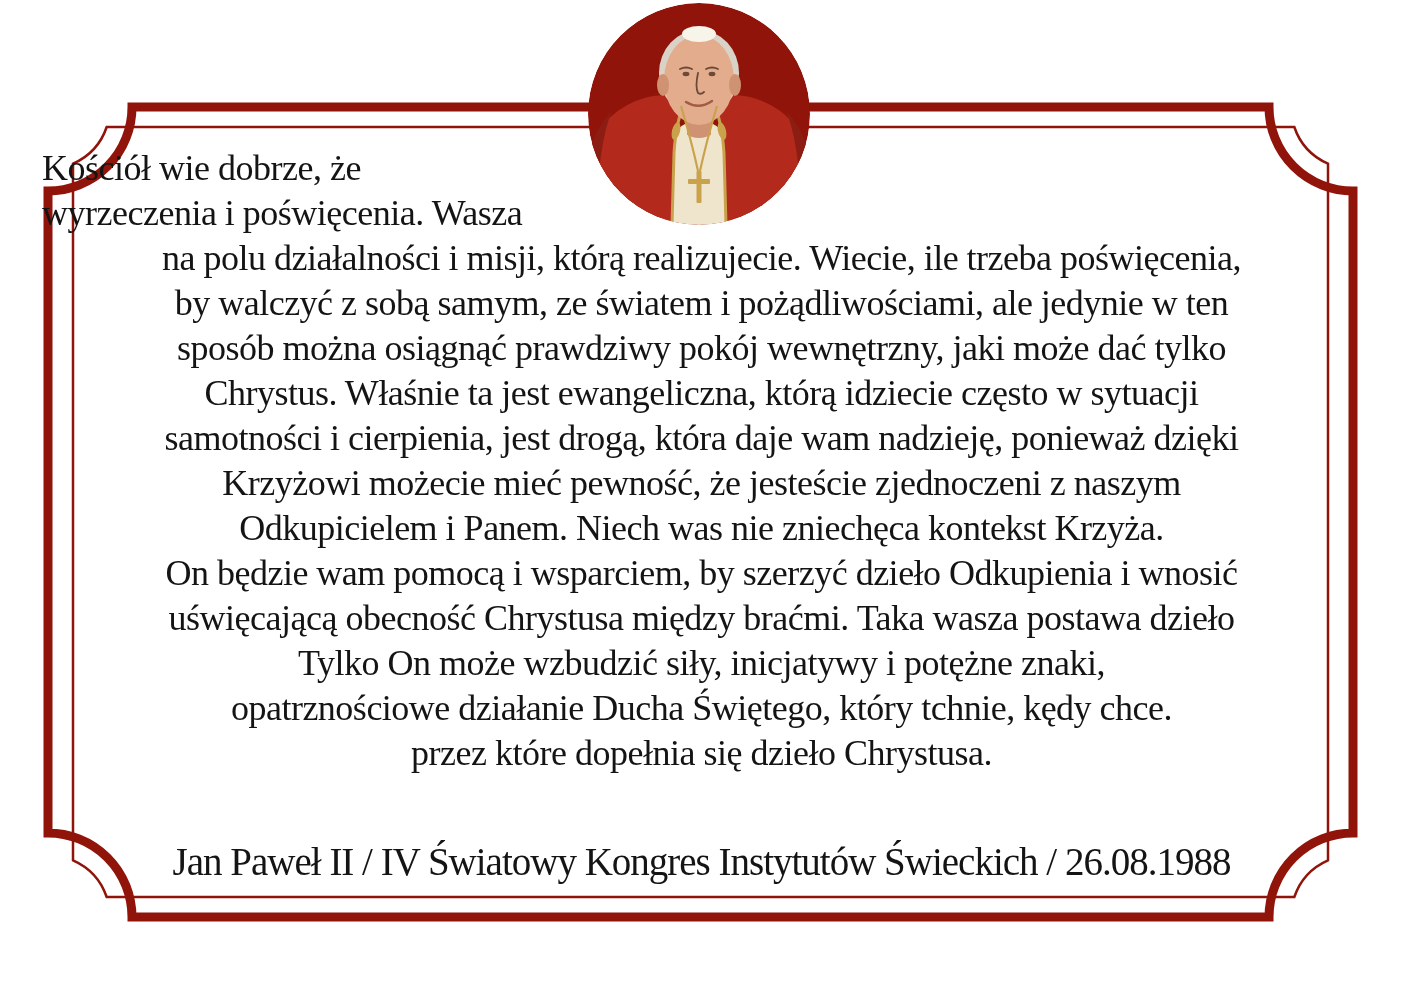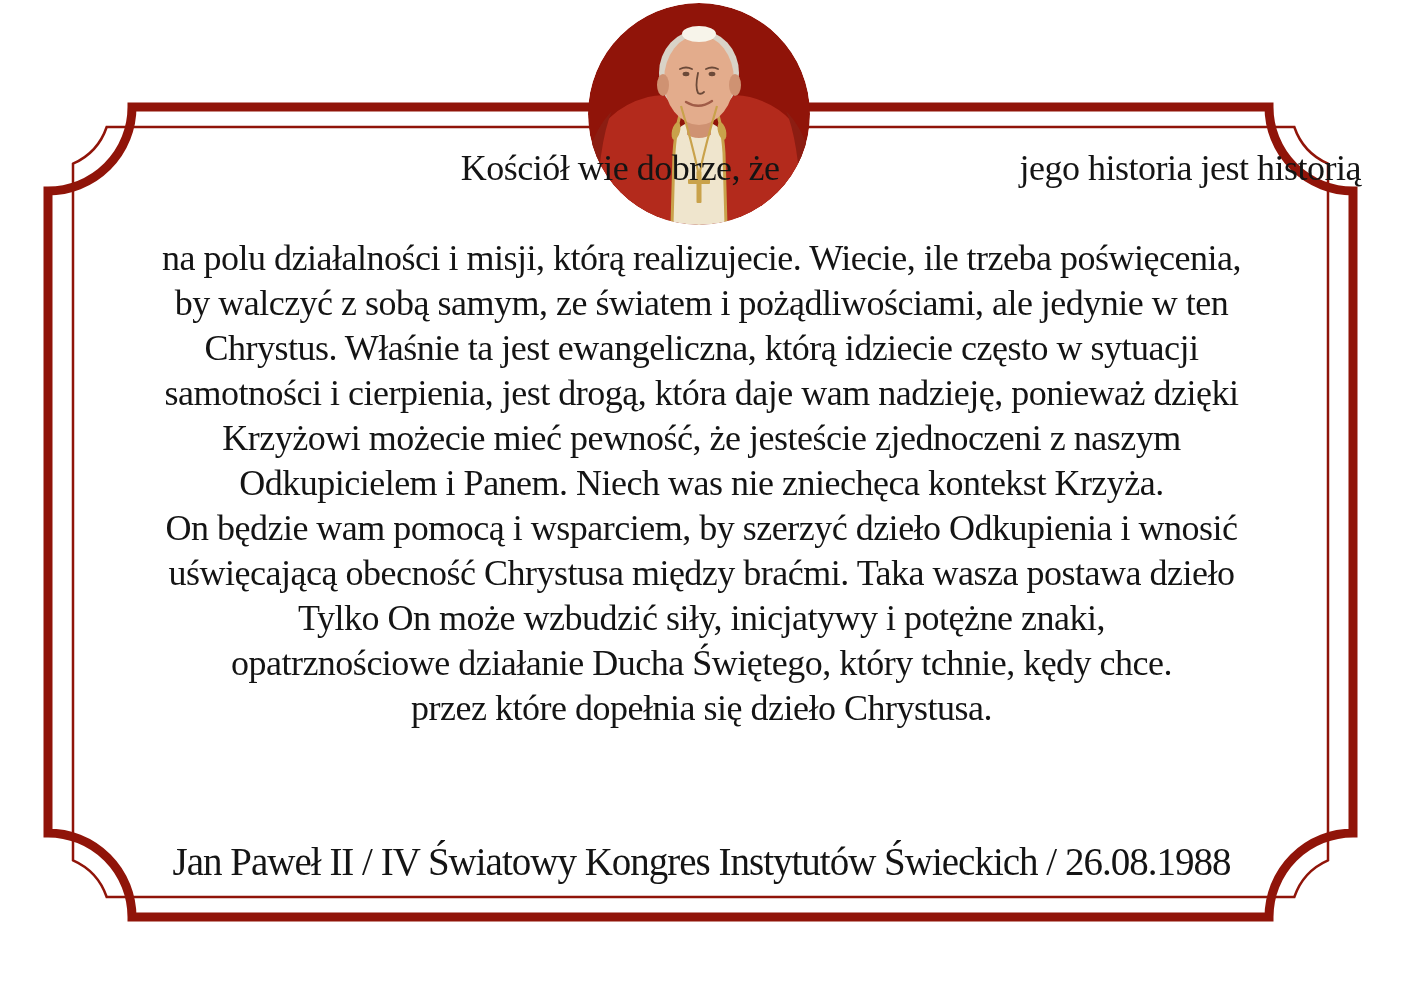--- a/index.html
+++ b/index.html
@@ -35,21 +35,21 @@
   .s-smile{stroke:var(--smile,#a05c47);fill:none;stroke-width:2.4;stroke-linecap:round;}
 
   .quote{
     position:absolute;left:42px;right:42px;top:146px;
     text-align:center;color:var(--ink,#141414);
   }
   .qline{
     height:45px;line-height:45px;font-size:36px;
     letter-spacing:-0.5px;white-space:nowrap;
   }
-  .qline.split{display:flex;justify-content:flex-end;align-items:baseline;}
+  .qline.split{display:flex;justify-content:space-between;align-items:baseline;}
   .spacer{display:inline-block;height:1px;}
   .sp-wide{width:240px;}
   .sp-narrow{width:110px;}
 
   .attribution{
     position:absolute;left:42px;right:42px;top:840px;
     text-align:center;color:var(--ink,#141414);
     font-size:39px;line-height:44px;letter-spacing:-1px;white-space:nowrap;font-family:Liberation Serif, serif;
   }
 </style>
@@ -99,27 +99,28 @@
         <rect class="f-gold" x="108.5" y="168" width="5" height="32" rx="1"></rect>
         <rect class="f-gold" x="100" y="176" width="22" height="5" rx="1"></rect>
       </g>
     </svg>
   </div>
 
   <div class="quote">
     <div class="qline split">
       <span>Kościół wie dobrze, że</span>
       <span class="spacer sp-wide"></span>
-      <span>jego historia jest historią</span>
     </div>
     <div class="qline split">
+      <span>wyrzeczenia i poświęcenia. Wasza</span>
       <span class="spacer sp-narrow"></span>
     </div>
     <div class="qline">na polu działalności i misji, którą realizujecie. Wiecie, ile trzeba poświęcenia,</div>
     <div class="qline">by walczyć z sobą samym, ze światem i pożądliwościami, ale jedynie w ten</div>
+    <div class="qline">sposób można osiągnąć prawdziwy pokój wewnętrzny, jaki może dać tylko</div>
     <div class="qline">Chrystus. Właśnie ta jest ewangeliczna, którą idziecie często w sytuacji</div>
     <div class="qline">samotności i cierpienia, jest drogą, która daje wam nadzieję, ponieważ dzięki</div>
     <div class="qline">Krzyżowi możecie mieć pewność, że jesteście zjednoczeni z naszym</div>
     <div class="qline">Odkupicielem i Panem. Niech was nie zniechęca kontekst Krzyża.</div>
     <div class="qline">On będzie wam pomocą i wsparciem, by szerzyć dzieło Odkupienia i wnosić</div>
     <div class="qline">uświęcającą obecność Chrystusa między braćmi. Taka wasza postawa dzieło</div>
     <div class="qline">Tylko On może wzbudzić siły, inicjatywy i potężne znaki,</div>
     <div class="qline">opatrznościowe działanie Ducha Świętego, który tchnie, kędy chce.</div>
     <div class="qline">przez które dopełnia się dzieło Chrystusa.</div>
   </div>

